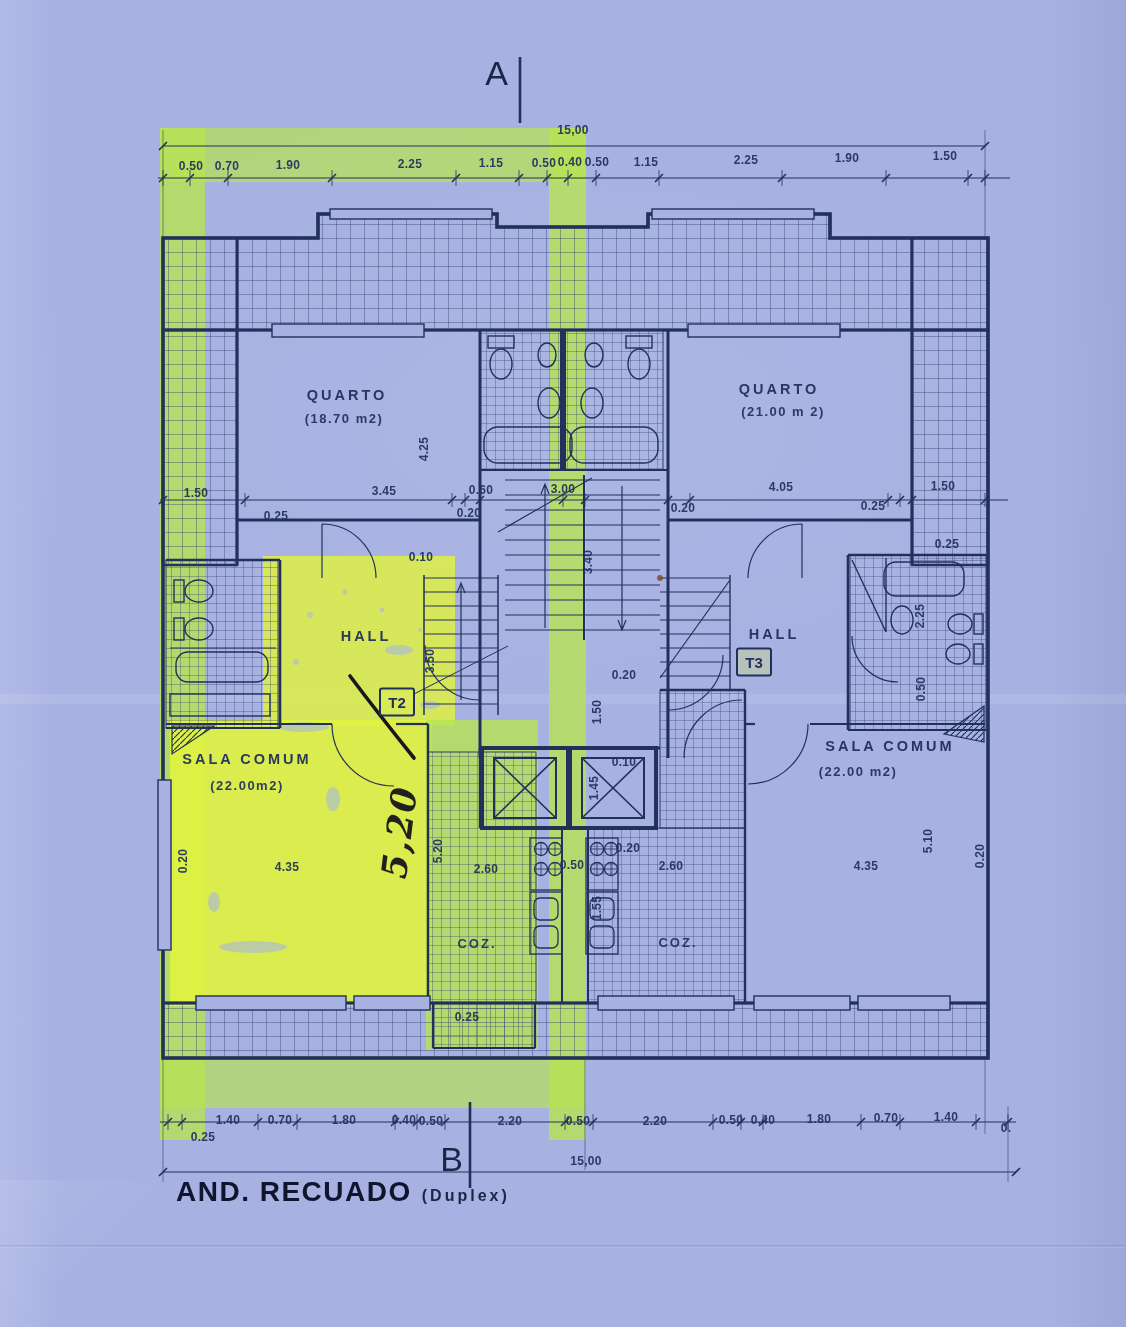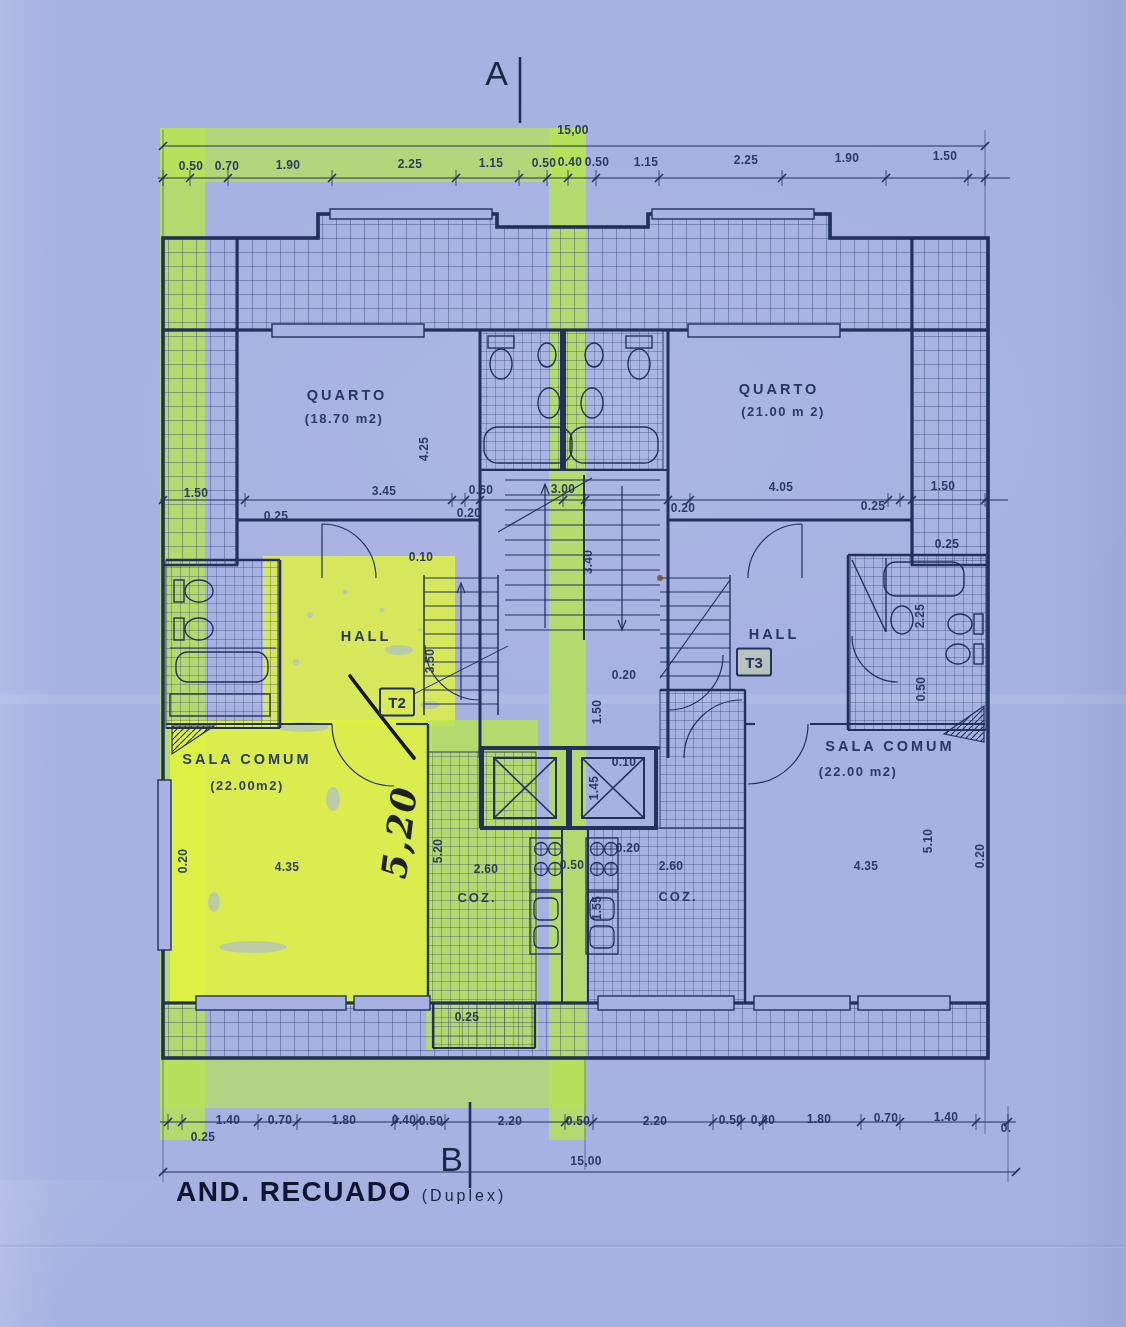--- a/index.html
+++ b/index.html
@@ -19,32 +19,32 @@
   .crease-b{position:absolute;left:0;top:1245px;width:100%;height:3px;
     background:linear-gradient(180deg, rgba(70,80,130,0.20), rgba(255,255,255,0.16));}
   .crease-c{position:absolute;left:-40px;top:1180px;width:260px;height:150px;
     background:linear-gradient(135deg, rgba(255,255,255,0.10), transparent 60%);}
   svg.plan{position:absolute;left:0;top:0;z-index:2;}
   .labels{position:absolute;left:0;top:0;width:100%;height:100%;z-index:3;pointer-events:none;}
   .lbl{position:absolute;white-space:pre;color:var(--ink);}
   .lbl.dim{font-size:12px;letter-spacing:0.3px;font-weight:600;opacity:0.93;}
   .lbl.room{font-size:14.5px;letter-spacing:3px;font-weight:700;opacity:0.95;}
   .lbl.roomsub{font-size:13px;letter-spacing:1.5px;font-weight:600;opacity:0.93;}
-  .lbl.room2{font-size:13px;letter-spacing:2px;font-weight:700;opacity:0.92;}
+  .lbl.room2{font-size:13px;letter-spacing:2px;font-weight:700;opacity:0.92;margin-top:46px;}
   .lbl.pen{font-family:"DejaVu Serif", serif;font-style:italic;font-weight:700;
     font-size:35px;color:var(--pen);letter-spacing:2px;opacity:0.95;}
   .marker{position:absolute;z-index:3;transform:translate(-50%,-50%);
     font-size:34px;font-weight:500;color:#1b2646;letter-spacing:1px;}
   .unit-tag{position:absolute;z-index:3;transform:translate(-50%,-50%);
     border:2.5px solid var(--ink);border-radius:3px;color:var(--ink);
     width:32px;height:25px;line-height:25px;text-align:center;
     font-size:15px;font-weight:700;background:rgba(223,242,70,0.25);}
   .title-block{position:absolute;z-index:3;color:#10152e;white-space:nowrap;}
   .title-main{font-size:28px;font-weight:800;letter-spacing:1.5px;}
-  .title-sub{font-size:16px;font-weight:400;letter-spacing:3px;margin-left:10px;color:#1b2646;}
+  .title-sub{font-size:16px;font-weight:700;letter-spacing:3px;margin-left:10px;color:#1b2646;}
   .w{stroke:var(--ink);fill:none;}
 </style>
 </head>
 <body>
 
 <div class="page">
   <div class="crease-a"></div>
   <div class="crease-b"></div>
   <div class="crease-c"></div>
 

